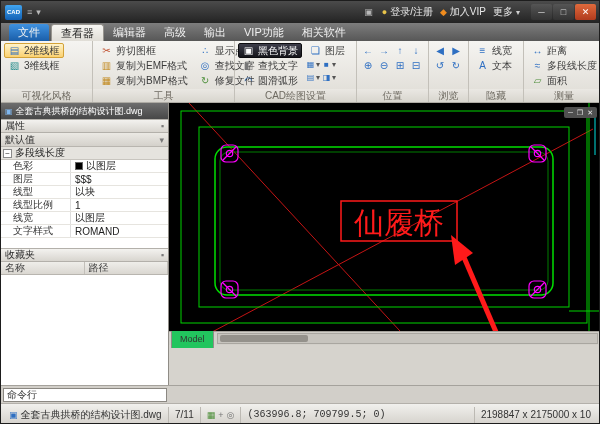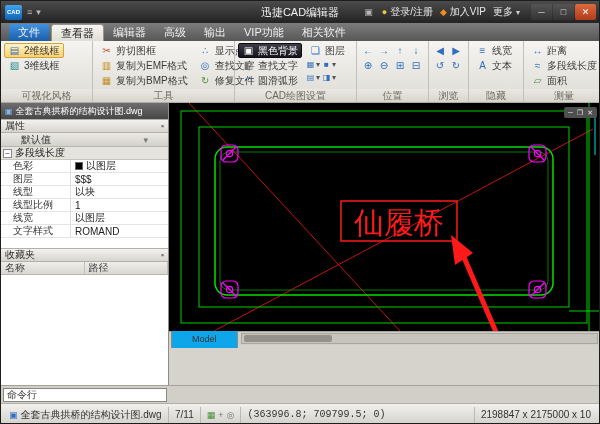--- a/index.html
+++ b/index.html
@@ -58,21 +58,21 @@
   .leftpanel{position:absolute;top:102px;left:0;width:168px;height:282px;display:flex;flex-direction:column;
              background:#cfccc6;border-right:1px solid #8f8c86;}
   .doc-tab{height:16px;background:linear-gradient(#6e6e6e,#474747);display:flex;align-items:center;
            gap:3px;padding:0 4px;color:#fff;font-size:9px;white-space:nowrap;overflow:hidden;}
   .doc-ico{color:#7fb6ee;font-size:8px;}
   .panel-header{height:14px;background:linear-gradient(#f3f2ef,#d8d5cf);border-top:1px solid #b3b0aa;
                 border-bottom:1px solid #b3b0aa;display:flex;align-items:center;padding:0 4px;
                 font-size:10px;color:#2e2e2e;}
   .pin{margin-left:auto;color:#787878;font-size:9px;}
   .default-row{height:14px;background:linear-gradient(#ebe9e4,#d4d1cb);border-bottom:1px solid #b8b5af;
-               display:flex;align-items:center;padding:0 20px;font-size:10px;color:#333;}
+               display:flex;align-items:center;padding:0 4px;font-size:10px;color:#333;}
   .section-row{height:13px;background:#e5e3de;border-bottom:1px solid #c8c5bf;display:flex;
                align-items:center;gap:3px;padding-left:2px;font-size:10px;color:#222;}
   .collapse-box{width:9px;height:9px;border:1px solid #8a8a8a;background:#fff;font-size:8px;
                 line-height:7px;text-align:center;color:#333;flex:none;}
   .prop-row{height:13px;display:flex;background:#fff;border-bottom:1px solid #e6e4df;font-size:10px;}
   .prop-label{width:70px;flex:none;display:flex;align-items:center;padding-left:12px;
               border-right:1px solid #ddd;color:#333;white-space:nowrap;}
   .prop-value{flex:1;display:flex;align-items:center;gap:3px;padding-left:4px;color:#1d1d1d;white-space:nowrap;}
   .swatch{width:8px;height:8px;background:#000;border:1px solid #666;flex:none;}
   .prop-fill{background:#fff;height:10px;}
@@ -81,21 +81,21 @@
   .fav-col{flex:1;display:flex;align-items:center;padding-left:4px;border-right:1px solid #c2bfb9;}
   .fav-list{flex:1;background:#fff;}
 
   
   .drawarea{position:absolute;top:102px;left:168px;width:432px;height:282px;display:flex;flex-direction:column;}
   .canvas{position:relative;width:432px;height:228px;background:#000;overflow:hidden;}
   .canvas svg{display:block;}
   .mdi-controls{position:absolute;right:4px;top:4px;height:11px;display:flex;align-items:center;gap:4px;
                 background:#4f4f4f;border-radius:2px;padding:0 4px;color:#e8e8e8;font-size:7px;}
   .model-strip{height:14px;background:#d2cfc9;border-top:1px solid #a5a29c;display:flex;align-items:center;}
-  .model-tab{height:18px;margin-left:2px;padding:0 20px;background:#0ea5e9;border:1px solid #8f8c86;
+  .model-tab{height:18px;margin-left:2px;padding:0 8px;background:#22c55e;border:1px solid #8f8c86;
              border-bottom:none;font-size:9px;color:#333;display:flex;align-items:center;}
   .h-scroll{flex:1;height:11px;margin:0 3px;background:#c7c4be;border:1px solid #a9a6a0;position:relative;}
   .h-thumb{position:absolute;left:2px;top:1px;width:88px;height:7px;background:#94918b;border-radius:2px;}
 
   
   .cmdrow{position:absolute;top:384px;left:0;width:100%;height:18px;background:#d2cfc9;border-top:1px solid #a5a29c;}
   .cmdbox{position:absolute;left:2px;top:2px;width:164px;height:14px;background:#fff;border:1px solid #8b8882;
           display:flex;align-items:center;padding-left:3px;font-size:10px;color:#333;}
   .statusbar{position:absolute;top:402px;left:0;width:100%;height:22px;
              background:linear-gradient(#f1f0ed,#d4d1cb);border-top:1px solid #b3b0aa;
@@ -106,21 +106,20 @@
   .s-ico{font-size:9px;}
   .status-right{margin-left:auto;border-right:none;border-left:1px solid #bcb9b3;}
   .file-cell{width:166px;overflow:hidden;}
 </style>
 </head>
 <body>
 
 <div class="app">
 
   <div class="titlebar">
-    <div class="tb-title">迅捷CAD编辑器</div>
     <div class="logo">CAD</div>
     <span class="tb-qicon">≡</span>
     <span class="tb-qicon">▾</span>
     <div class="tb-right">
       <span class="tb-qicon">▣</span>
       <span class="tb-link">
         <span class="key-dot">●</span>
         <span>登录/注册</span>
       </span>
       <span class="tb-link">

